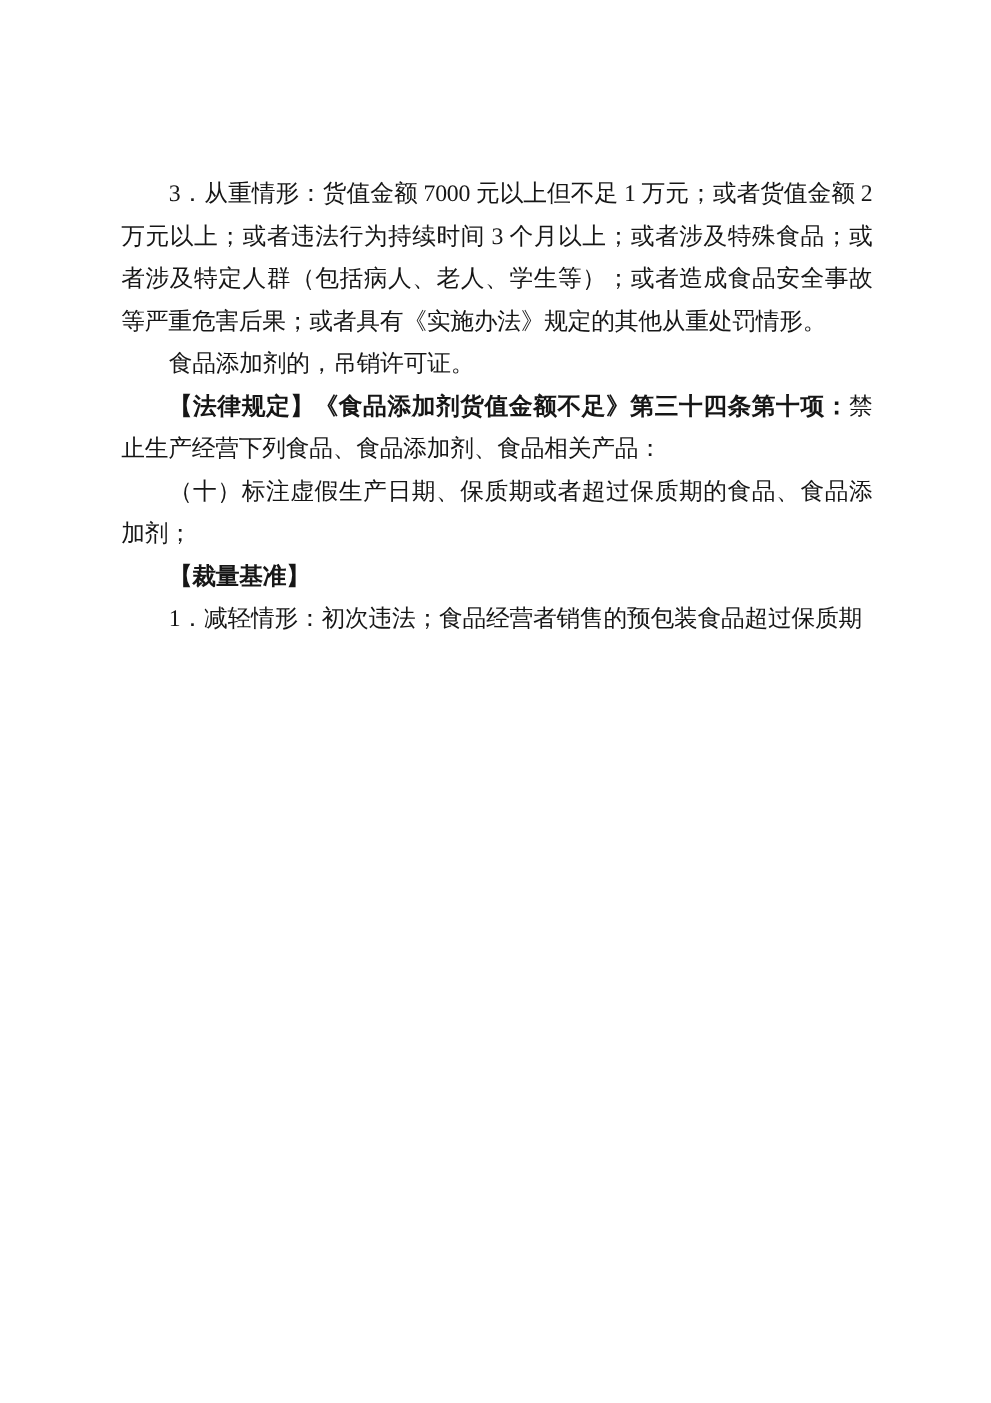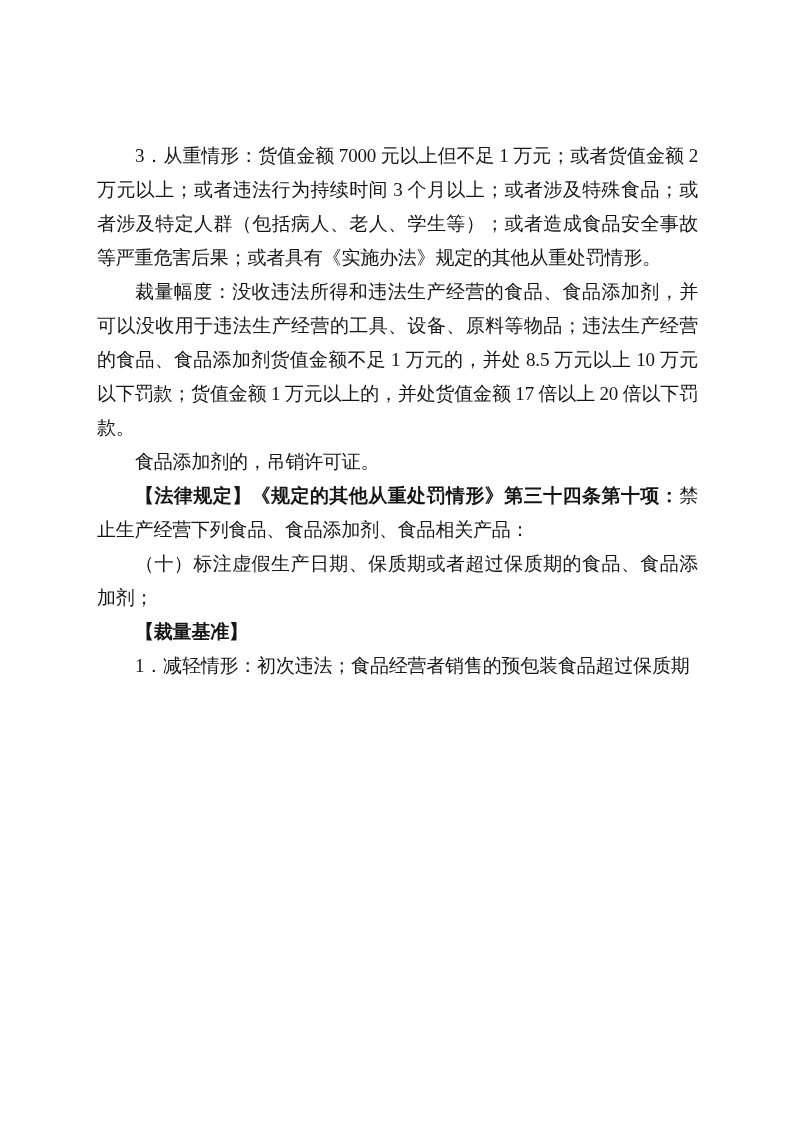--- a/index.html
+++ b/index.html
@@ -54,31 +54,28 @@
 <body>
 
 <div class="page">
 
   <div class="content">
 
     <p>
       <span>3．从重情形：货值金额 7000 元以上但不足 1 万元；或者货值金额 2 万元以上；或者违法行为持续时间 3 个月以上；或者涉及特殊食品；或者涉及特定人群（包括病人、老人、学生等）；或者造成食品安全事故等严重危害后果；或者具有《实施办法》规定的其他从重处罚情形。</span>
     </p>
 
-    <p>
-      <span>裁量幅度：没收违法所得和违法生产经营的食品、食品添加剂，并可以没收用于违法生产经营的工具、设备、原料等物品；违法生产经营的食品、食品添加剂货值金额不足 1 万元的，并处 8.5 万元以上 10 万元以下罚款；货值金额 1 万元以上的，并处货值金额 17 倍以上 20 倍以下罚款。</span>
-    </p>
 
     <p>
       <span>食品添加剂的，吊销许可证。</span>
     </p>
 
 
     <p>
-      <span class="lead">【法律规定】《规定的其他从重处罚情形》第三十四条第十项：</span><span>禁止生产经营下列食品、食品添加剂、食品相关产品：</span>
+      <span class="lead">【法律规定】《食品添加剂货值金额不足》第三十四条第十项：</span><span>禁止生产经营下列食品、食品添加剂、食品相关产品：</span>
     </p>
 
     <p>
       <span>（十）标注虚假生产日期、保质期或者超过保质期的食品、食品添加剂；</span>
     </p>
 
 
 
     <p class="heading">
       <span>【裁量基准】</span>

